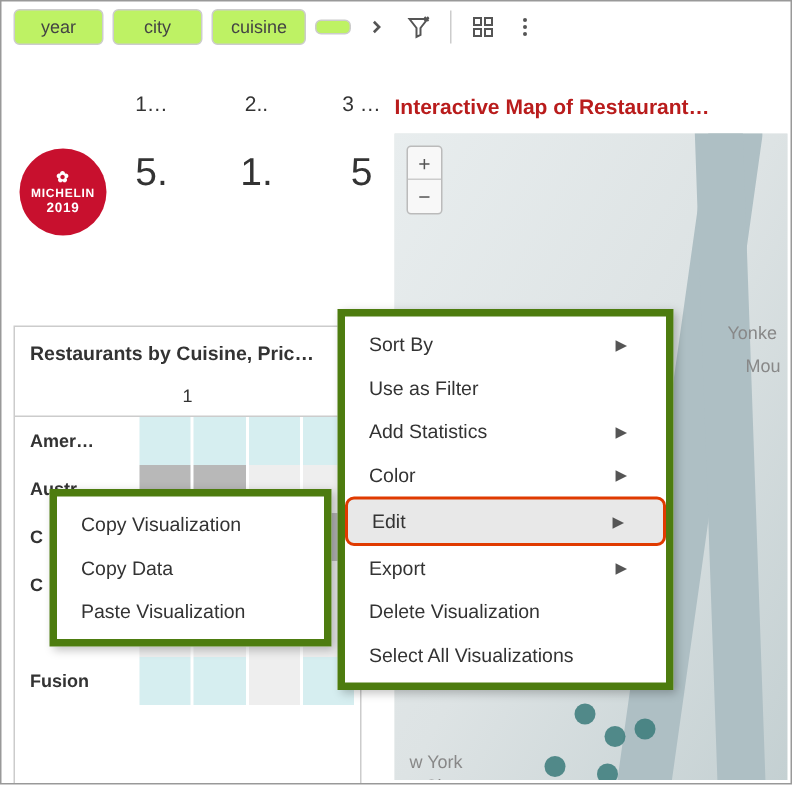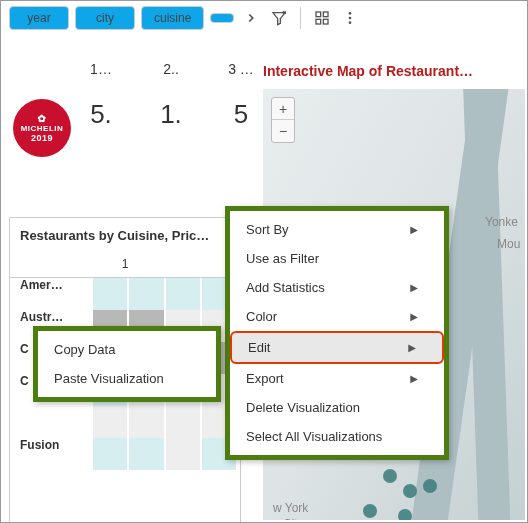--- a/index.html
+++ b/index.html
@@ -1,19 +1,19 @@
 <!DOCTYPE html>
 <html><head>
 <meta charset="utf-8">
 <style>
 * { box-sizing: border-box; margin: 0; padding: 0; }
 body { font-family: -apple-system, BlinkMacSystemFont, "Segoe UI", Arial, sans-serif; font-size: 13px; color: #333; width: 528px; height: 523px; overflow: hidden; background: #fff; border: 1px solid #999; position: relative; }
 
 .toolbar { display: flex; align-items: center; gap: 6px; padding: 5px 8px; }
-.pill { border: 1px solid #ccc; border-radius: 4px; padding: 4px 12px; font-size: 12px; color: #444; background: #0ea5e9; min-width: 60px; text-align: center; }
+.pill { border: 1px solid #ccc; border-radius: 4px; padding: 4px 12px; font-size: 12px; color: #444; background: #bef264; min-width: 60px; text-align: center; }
 .toolbar-icon { width: 22px; height: 22px; display: inline-flex; align-items: center; justify-content: center; color: #555; cursor: pointer; }
 .toolbar-sep { width: 1px; height: 22px; background: #ccc; margin: 0 4px; }
 
 .content { position: absolute; top: 38px; left: 0; right: 0; bottom: 0; }
 
 .stats-row { position: absolute; top: 22px; left: 80px; display: flex; gap: 30px; font-size: 14px; color: #333; }
 .stats-labels { position: absolute; top: 60px; left: 80px; display: flex; gap: 30px; }
 .stat-col { width: 40px; text-align: center; }
 .stats-row .stat-col { font-size: 14px; }
 .stat-value { font-size: 26px; font-weight: 400; }
@@ -29,21 +29,21 @@
 .river2 { position: absolute; top: -20px; left: 210px; width: 32px; height: 600px; background: #aebfc4; transform: rotate(-2deg); border-radius: 20px; }
 .map-label { position: absolute; font-size: 12px; color: #888; white-space: nowrap; }
 .map-zoom { position: absolute; top: 8px; left: 8px; display: flex; flex-direction: column; border: 1px solid #bbb; border-radius: 3px; background: #f8f8f8; }
 .map-zoom button { width: 22px; height: 22px; border: none; background: transparent; font-size: 14px; color: #555; cursor: pointer; }
 .map-zoom button:first-child { border-bottom: 1px solid #ccc; }
 .dot { position: absolute; width: 14px; height: 14px; border-radius: 50%; background: #3a7a7a; opacity: 0.85; }
 
 .heatmap-panel { position: absolute; top: 178px; left: 8px; width: 232px; height: 330px; border: 1px solid #ccc; background: #fff; }
 .heatmap-title { font-weight: bold; font-size: 13px; padding: 10px 10px 8px; }
 .heatmap-headcell { text-align: center; padding: 6px 0; font-size: 12px; border-bottom: 1px solid #ccc; }
-.heatmap-row { display: flex; align-items: flex-start; height: 32px; gap: 13px; }
+.heatmap-row { display: flex; align-items: center; height: 32px; gap: 13px; }
 .heatmap-rowlabel { width: 70px; padding-left: 10px; font-weight: bold; font-size: 12px; white-space: nowrap; overflow: hidden; }
 .heatmap-cells { display: flex; flex: 1; height: 100%; gap: 2px; padding-right: 4px; }
 .hcell { flex: 1; background: #eee; }
 
 .ctx-menu { position: absolute; background: #fff; border: 5px solid #4d7c0f; box-shadow: 2px 2px 6px rgba(0,0,0,0.25); font-size: 13px; padding: 4px 0; z-index: 100; }
 .ctx-item { padding: 7px 26px 7px 16px; white-space: nowrap; display: flex; align-items: center; justify-content: space-between; cursor: pointer; }
 .ctx-item .arrow { font-size: 10px; color: #555; margin-left: 20px; }
 .ctx-item.hl { background: #e8e8e8; }
 .red-rect { border: 2px solid #e03a00; border-radius: 6px; }
 .menu1 { top: 325px; left: 32px; width: 188px; }
@@ -218,18 +218,21 @@
     <div class="ctx-item">
       <span>Delete Visualization</span>
     </div>
     <div class="ctx-item">
       <span>Select All Visualizations</span>
     </div>
   </div>
 
 <div class="ctx-menu menu1" id="menu1">
     <div class="ctx-item">
+      <span>Copy Visualization</span>
+    </div>
+    <div class="ctx-item">
       <span>Copy Data</span>
     </div>
     <div class="ctx-item">
       <span>Paste Visualization</span>
     </div>
   </div>
 
 </body></html>

